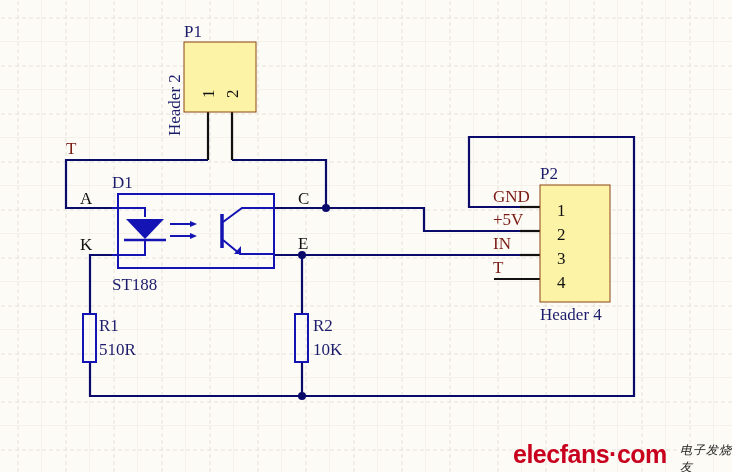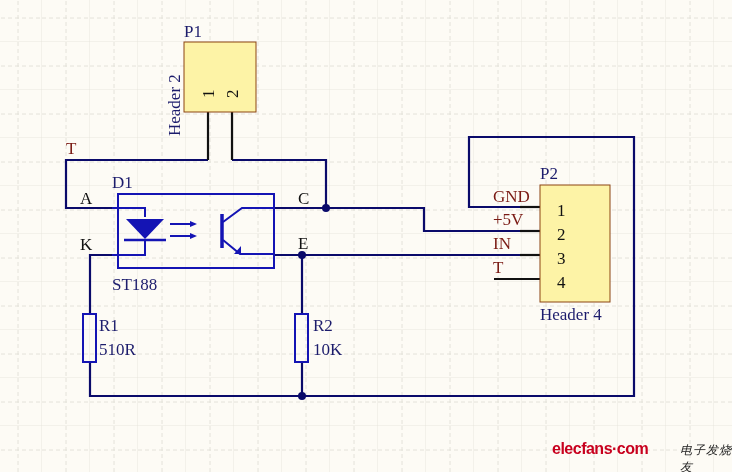--- a/index.html
+++ b/index.html
@@ -2,21 +2,21 @@
 <html><head>
 <meta charset="utf-8">
 <style>
   html, body { margin:0; padding:0; }
   body { width:732px; height:472px; background:#fdfbf5; overflow:hidden; position:relative; }
   svg { position:absolute; left:0; top:0; }
   .lbl { font-family:"Liberation Serif", "DejaVu Serif", serif; font-size:17px; }
   .navy { fill:#1c1c6c; }
   .black { fill:#111; }
   .red { fill:#7a1a14; }
-  .wm { position:absolute; left:552px; top:440px; font-family:"Liberation Sans", sans-serif; font-size:16px; font-weight:bold; color:#c8001e; letter-spacing:-0.5px; }
+  .wm { position:absolute; left:513px; top:440px; font-family:"Liberation Sans", sans-serif; font-size:25px; font-weight:bold; color:#c8001e; letter-spacing:-0.5px; }
   .wm2 { position:absolute; left:680px; top:442px; font-family:"DejaVu Serif", serif; font-size:12px; font-style:italic; color:#222; letter-spacing:1px; }
 </style>
 </head>
 <body>
 
 <svg width="732" height="472">
   <defs>
     <pattern id="grid" width="48" height="48" patternUnits="userSpaceOnUse" x="-6" y="-6">
       <line x1="24" y1="0" x2="24" y2="48" stroke="#e4e2da" stroke-width="1" stroke-dasharray="4,3"></line>
       <line x1="0" y1="24" x2="48" y2="24" stroke="#e4e2da" stroke-width="1" stroke-dasharray="4,3"></line>

